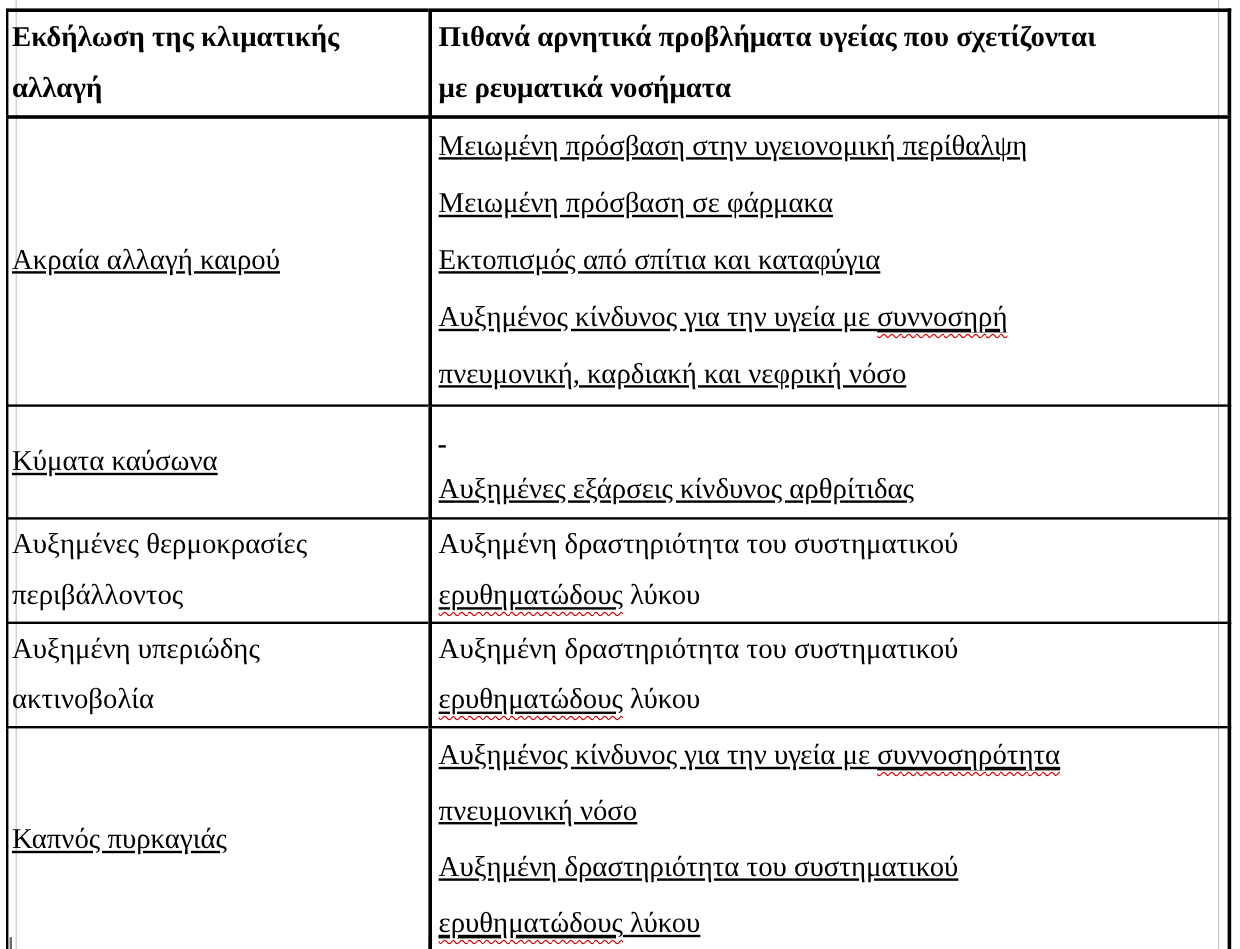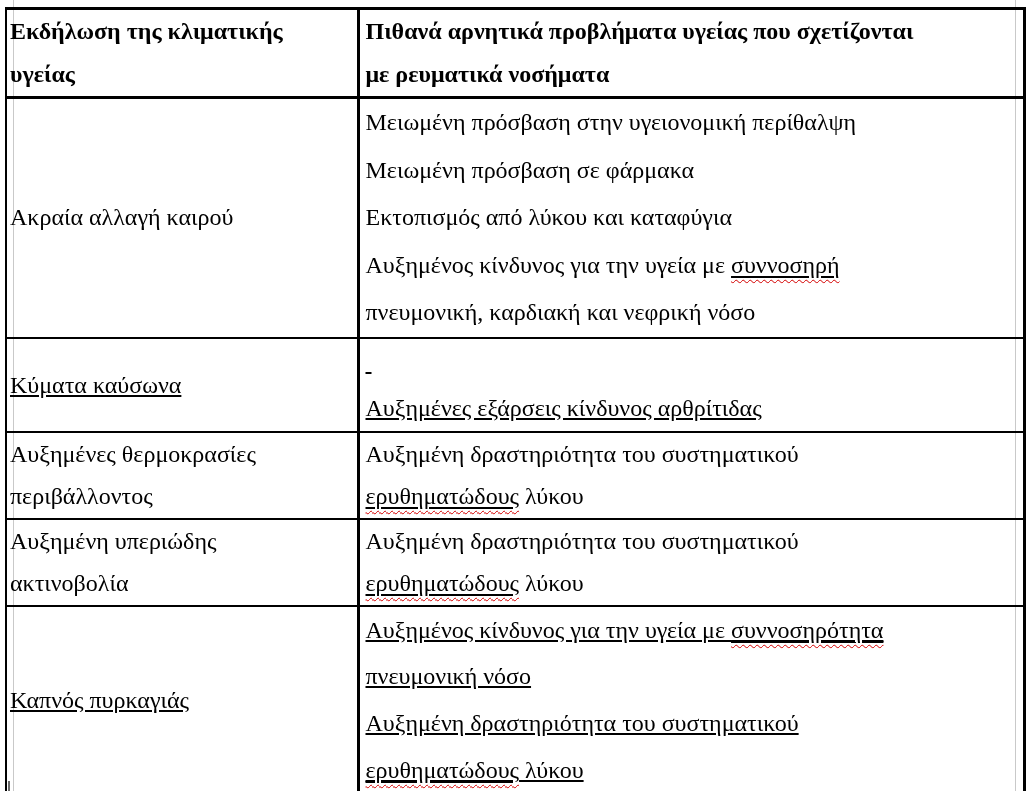--- a/index.html
+++ b/index.html
@@ -33,21 +33,21 @@
   td.c-right{padding:0 5px 0 6px;}
   tr.rh td{border-bottom-width:3px;font-weight:bold;}
   tr.rh{height:86px;}
   tr.r1{height:238px;}
   tr.r2{height:92px;text-decoration:underline;}
   tr.r3{height:86px;margin-top:46px;}
   tr.r4{height:85px;}
   tr.r5{height:187px;}
   .ln{white-space:nowrap;}
   tr.rh .ln{line-height:43px;}
-  tr.r1 .ln{line-height:47.5px;}
+  tr.r1 .ln{line-height:47.5px;text-decoration:underline;}
   tr.r2 .ln{line-height:46px;}
   tr.r3 .ln,tr.r4 .ln{line-height:42.5px;}
   tr.r5 .ln{line-height:46.75px;text-decoration:underline;}
   
   .mku{
     text-decoration-line:underline;
     text-decoration-thickness:1.5px;
     text-underline-offset:3px;
   }
   
@@ -72,36 +72,36 @@
   <table class="tbl">
     <colgroup>
       <col style="width:352px">
       <col style="width:666px">
     </colgroup>
 
     <tbody>
         <tr class="rh">
       <td class="c-left">
         <div class="ln">Εκδήλωση της κλιματικής</div>
-        <div class="ln">υγείας</div>
+        <div class="ln">αλλαγή</div>
       </td>
       <td class="c-right">
         <div class="ln">Πιθανά αρνητικά προβλήματα υγείας που σχετίζονται</div>
         <div class="ln">με ρευματικά νοσήματα</div>
       </td>
     </tr>
 
     <tr class="r1">
       <td class="c-left">
         <div class="ln">Ακραία αλλαγή καιρού</div>
       </td>
       <td class="c-right">
         <div class="ln">Μειωμένη πρόσβαση στην υγειονομική περίθαλψη</div>
         <div class="ln">Μειωμένη πρόσβαση σε φάρμακα</div>
-        <div class="ln">Εκτοπισμός από λύκου και καταφύγια</div>
+        <div class="ln">Εκτοπισμός από σπίτια και καταφύγια</div>
         <div class="ln"><span>Αυξημένος κίνδυνος για την υγεία με </span><span class="mku"><span class="mkw">συννοσηρή</span></span></div>
         <div class="ln">πνευμονική, καρδιακή και νεφρική νόσο</div>
       </td>
     </tr>
 
     <tr class="r2">
       <td class="c-left">
         <div class="ln">Κύματα καύσωνα</div>
       </td>
       <td class="c-right">

